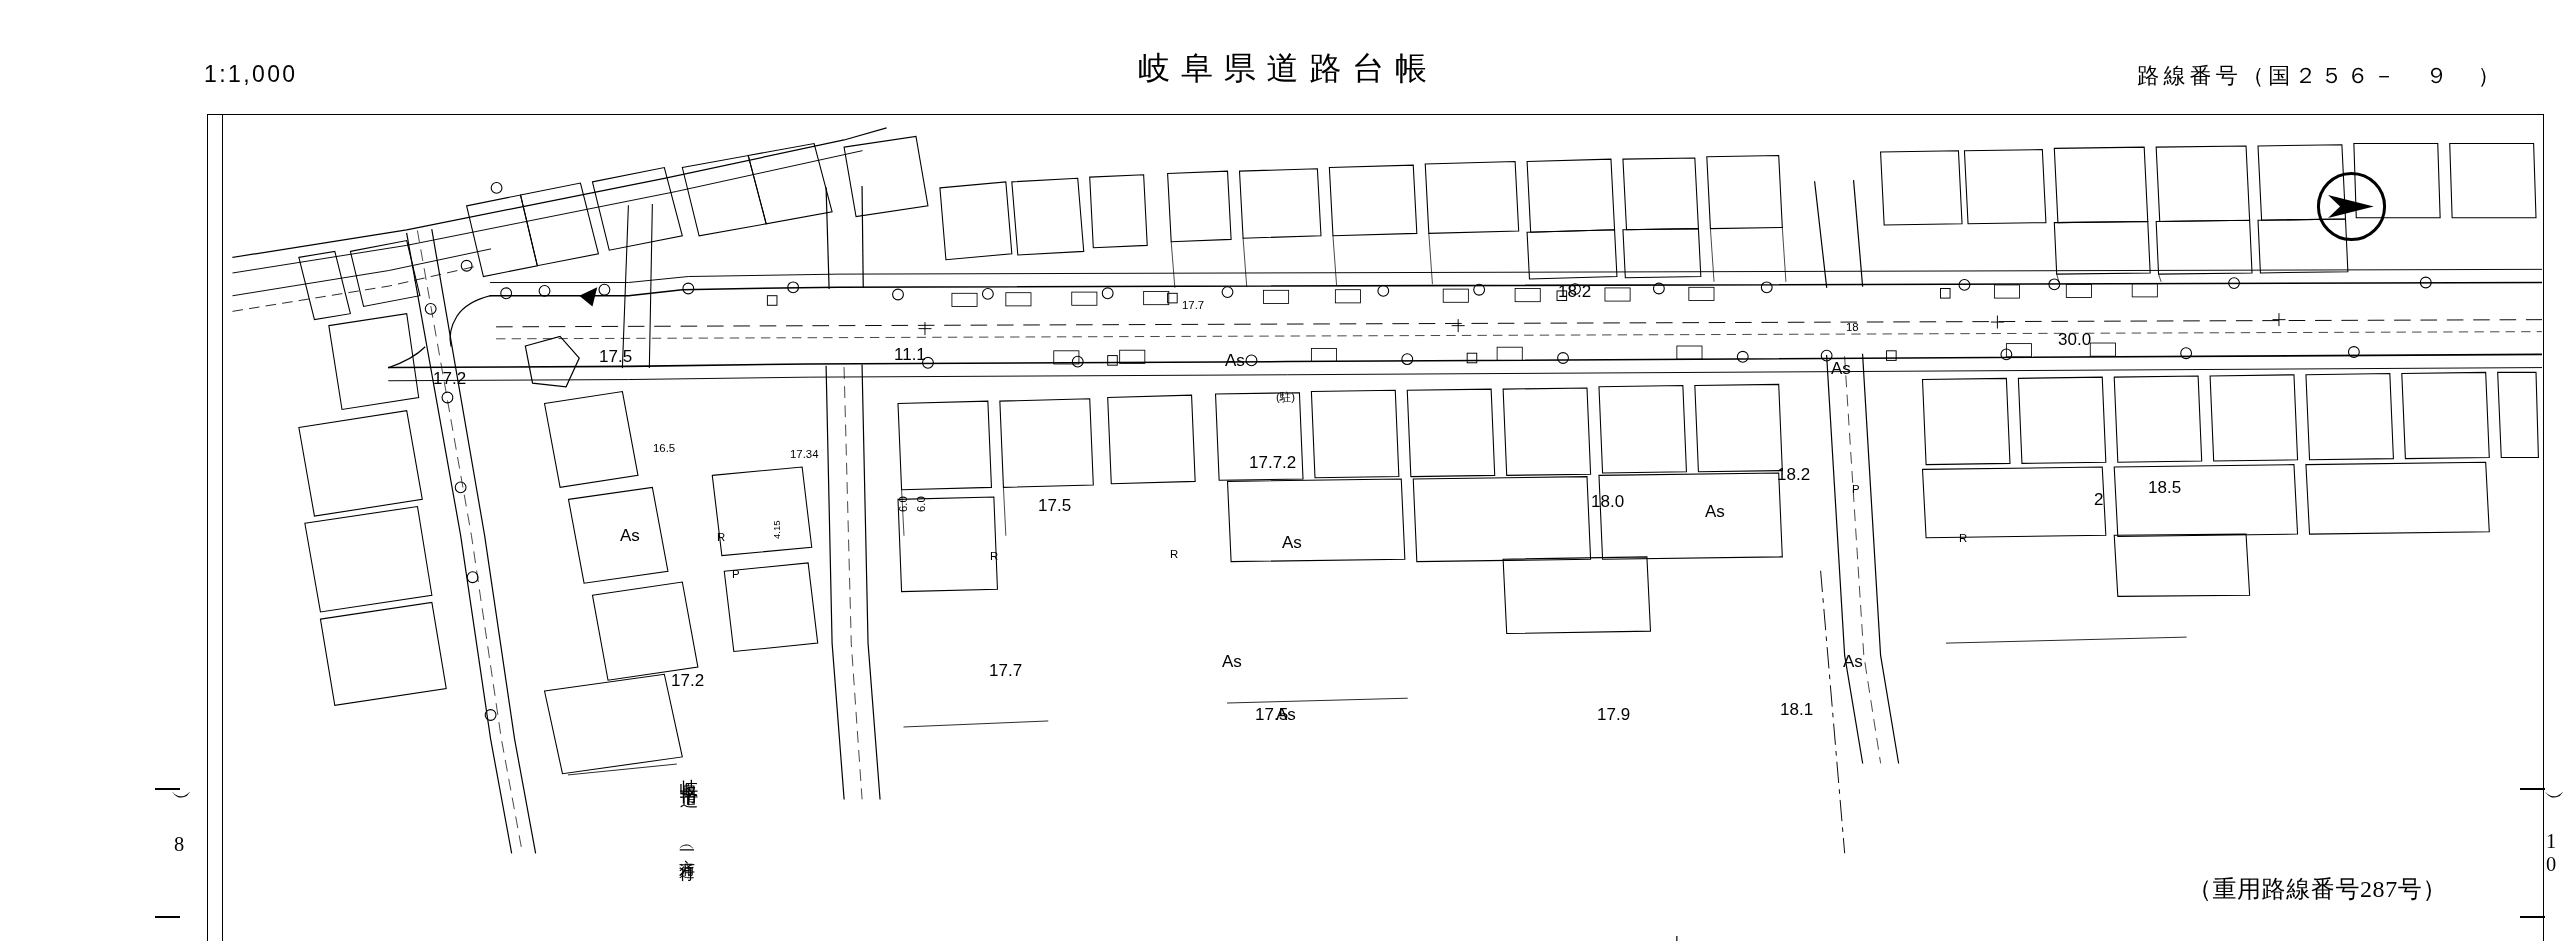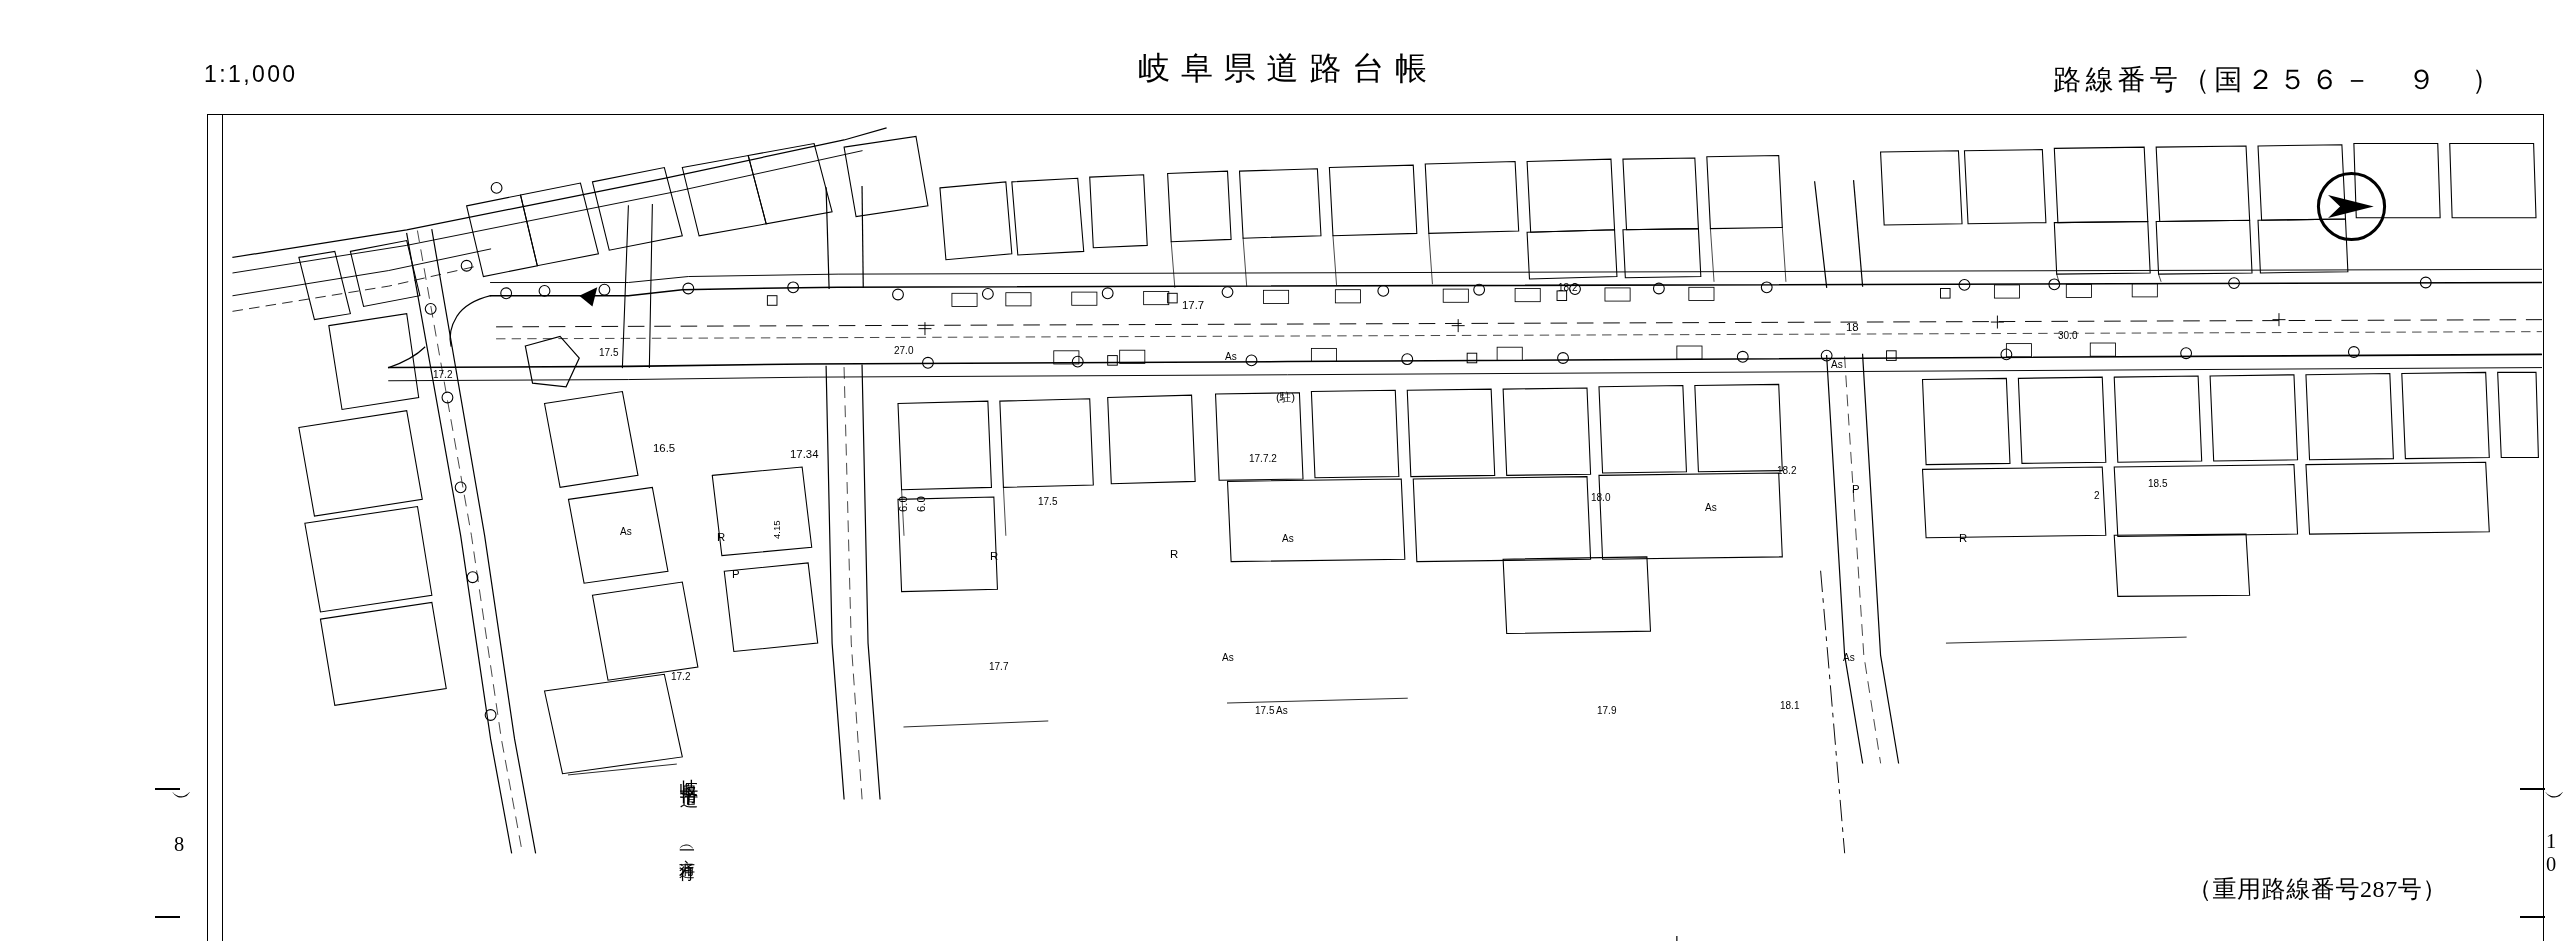--- a/index.html
+++ b/index.html
@@ -38,21 +38,21 @@
     font-size: 32px;
     letter-spacing: 10.8px;
     font-weight: 500;
     white-space: nowrap;
   }
   .route-number {
     position: absolute;
     right: 72px;
     top: 61px;
     font-family: "Liberation Serif", "DejaVu Serif", serif;
-    font-size: 28px;
+    font-size: 22px;
     letter-spacing: 4.2px;
     white-space: nowrap;
   }
 
   
   .frame {
     position: absolute;
     left: 207px;
     top: 114px;
     width: 2337px;
@@ -92,21 +92,21 @@
     left: 209px;
     top: 116px;
     width: 2333px;
     height: 826px;
   }
 
   
   .ann {
     position: absolute;
     font-family: "Liberation Sans","DejaVu Sans",sans-serif;
-    font-size: 10px;
+    font-size: 17px;
     white-space: nowrap;
     line-height: 1;
   }
   .ann.sm { font-size: 11.4px; }
   .ann.xs { font-size: 9.6px; }
   .ann.rot {
     transform-origin: left top;
   }
 
   
@@ -397,21 +397,21 @@
         <path d="M 1700 980 L 2000 972"></path>
         <path d="M 2900 880 L 3300 870"></path>
       </g>
 
       <path d="M 2450 1370 L 2450 1379" stroke-width="2"></path>
     </g>
   </svg>
 
   <div class="ann" style="left:433px; top:370px;">17.2</div>
   <div class="ann" style="left:599px; top:348px;">17.5</div>
-  <div class="ann" style="left:894px; top:346px;">27.0</div>
+  <div class="ann" style="left:894px; top:346px;">11.1</div>
   <div class="ann sm" style="left:1182px; top:300px;">17.7</div>
   <div class="ann" style="left:1558px; top:283px;">18.2</div>
   <div class="ann" style="left:2058px; top:331px;">30.0</div>
   <div class="ann sm" style="left:1846px; top:322px;">18</div>
   <div class="ann sm" style="left:790px; top:449px;">17.34</div>
   <div class="ann" style="left:1249px; top:454px;">17.7.2</div>
   <div class="ann" style="left:1038px; top:497px;">17.5</div>
   <div class="ann" style="left:1591px; top:493px;">18.0</div>
   <div class="ann" style="left:1777px; top:466px;">18.2</div>
   <div class="ann" style="left:2148px; top:479px;">18.5</div>

